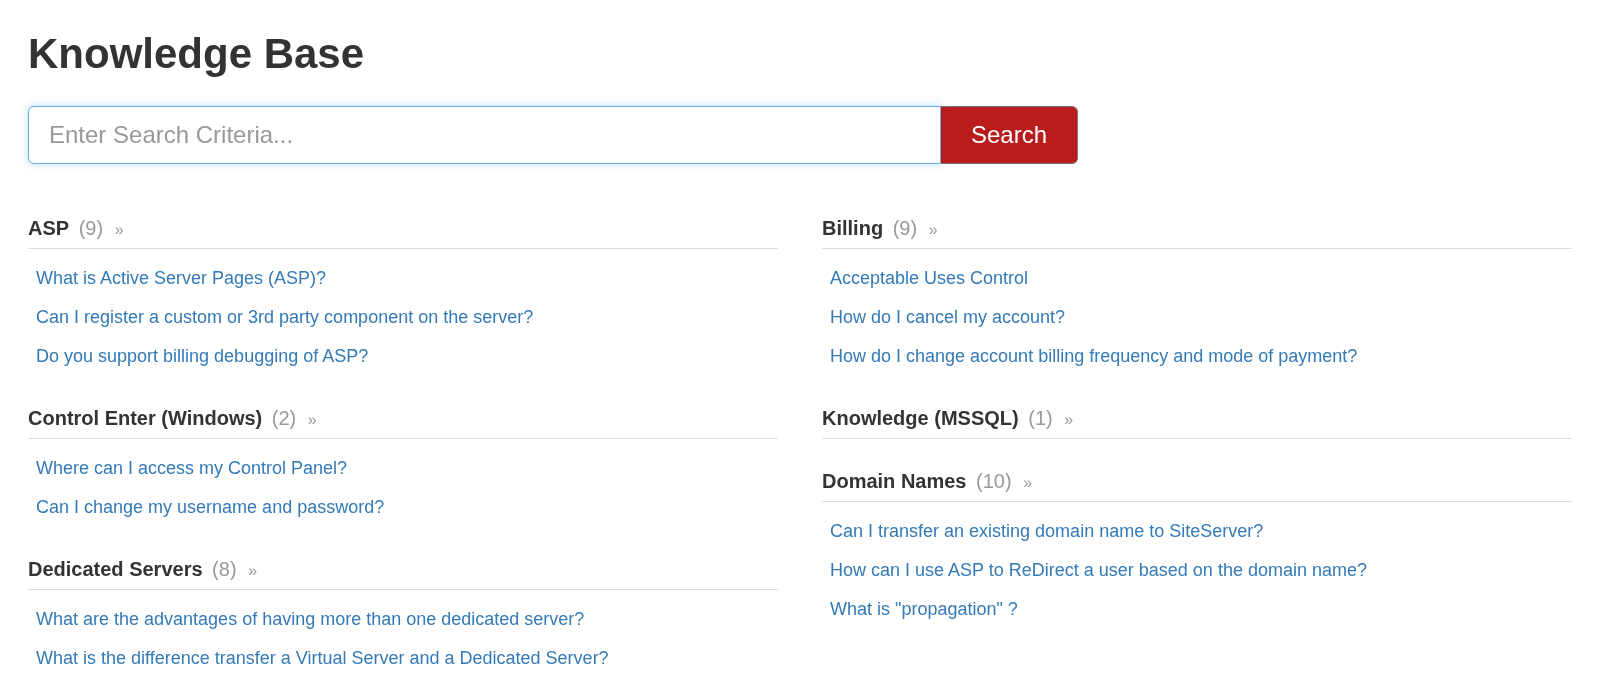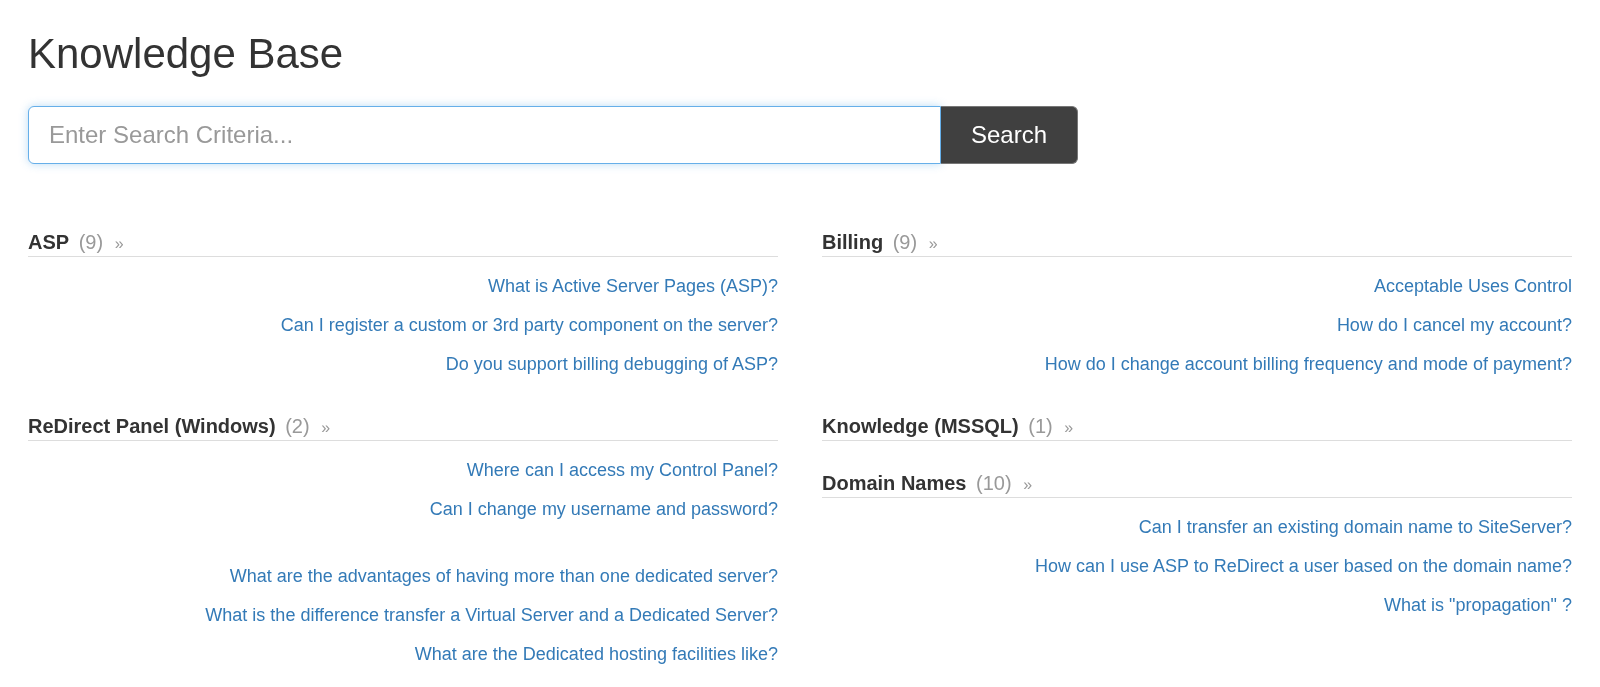--- a/index.html
+++ b/index.html
@@ -9,65 +9,66 @@
     font-family: -apple-system, BlinkMacSystemFont, "Segoe UI", Helvetica, Arial, sans-serif;
     background: #fff;
     color: #333;
   }
   .container {
     padding: 20px 28px;
     max-width: 1600px;
   }
   h1.page-title {
     font-size: 42px;
-    font-weight: 400;
+    font-weight: 700;
     color: #333;
     margin: 10px 0 28px 0;
   }
   .search-bar {
     display: flex;
-    margin-bottom: 64px;
+    margin-bottom: 50px;
     max-width: 1050px;
   }
   .search-input {
     flex: 1;
     font-size: 24px;
     padding: 14px 20px;
     border: 1px solid #66afe9;
     border-radius: 6px 0 0 6px;
     outline: none;
     box-shadow: 0 0 8px rgba(102,175,233,.45);
     color: #555;
   }
   .search-input::placeholder {
     color: #999;
   }
   .search-button {
     font-size: 24px;
     padding: 14px 30px;
-    background: #404040;
+    background: #b91c1c;
     color: #fff;
     border: 1px solid #777;
     border-left: none;
     border-radius: 0 6px 6px 0;
     cursor: pointer;
   }
   .columns {
     display: flex;
     gap: 44px;
   }
   .col {
     flex: 1;
     min-width: 0;
   }
   .category {
     margin-bottom: 28px;
   }
   .cat-header {
     border-bottom: 1px solid #ddd;
+    padding-bottom: 6px;
     margin-bottom: 10px;
     font-size: 20px;
     line-height: 1.4;
   }
   .cat-name {
     font-weight: 700;
     color: #333;
     cursor: pointer;
   }
   .cat-count {
@@ -82,21 +83,20 @@
     vertical-align: middle;
     cursor: pointer;
   }
   .article-list {
     list-style: none;
     margin: 0;
     padding: 0 0 0 8px;
   }
   .article-list li {
     padding: 6px 0;
-    text-align: right;
   }
   .article-link {
     color: #337ab7;
     text-decoration: none;
     font-size: 18px;
     line-height: 1.5;
     cursor: pointer;
   }
 </style>
 </head>
@@ -115,27 +115,28 @@
     <div class="col" id="left-col">
         <div class="category">
           <div class="cat-header"><span class="cat-name">ASP</span> <span class="cat-count">(9)</span> <span class="cat-chevron">»</span></div>
           <ul class="article-list">
             <li><a class="article-link">What is Active Server Pages (ASP)?</a></li>
             <li><a class="article-link">Can I register a custom or 3rd party component on the server?</a></li>
             <li><a class="article-link">Do you support billing debugging of ASP?</a></li>
           </ul>
         </div>
         <div class="category">
-          <div class="cat-header"><span class="cat-name">ReDirect Panel (Windows)</span> <span class="cat-count">(2)</span> <span class="cat-chevron">»</span></div>
+          <div class="cat-header"><span class="cat-name">Control Enter (Windows)</span> <span class="cat-count">(2)</span> <span class="cat-chevron">»</span></div>
           <ul class="article-list">
             <li><a class="article-link">Where can I access my Control Panel?</a></li>
             <li><a class="article-link">Can I change my username and password?</a></li>
           </ul>
         </div>
         <div class="category">
+          <div class="cat-header"><span class="cat-name">Dedicated Servers</span> <span class="cat-count">(8)</span> <span class="cat-chevron">»</span></div>
           <ul class="article-list">
             <li><a class="article-link">What are the advantages of having more than one dedicated server?</a></li>
             <li><a class="article-link">What is the difference transfer a Virtual Server and a Dedicated Server?</a></li>
             <li><a class="article-link">What are the Dedicated hosting facilities like?</a></li>
           </ul>
         </div>
       </div>
     <div class="col" id="right-col">
         <div class="category">
           <div class="cat-header"><span class="cat-name">Billing</span> <span class="cat-count">(9)</span> <span class="cat-chevron">»</span></div>

